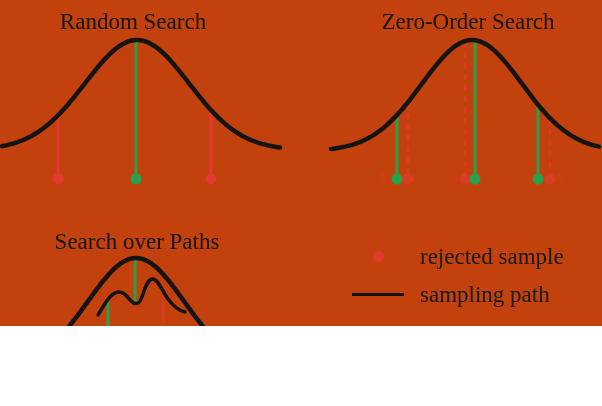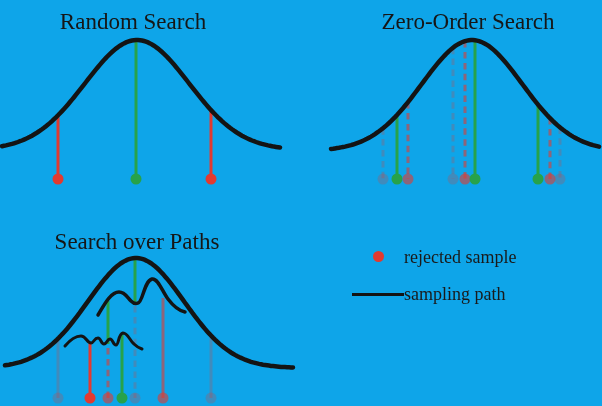--- a/index.html
+++ b/index.html
@@ -1,19 +1,19 @@
 <!DOCTYPE html>
 <html><head>
 <meta charset="utf-8">
 <style>
   html,body{margin:0;padding:0;background:#ffffff;}
   .canvas{
     position:relative;
-    width:602px;height:406px;
-    background:#0ea5e9;
+    width:602px;height:326px;
+    background:#c2410c;
     font-family:"Liberation Serif","DejaVu Serif",serif;
     overflow:hidden;
   }
   svg{position:absolute;left:0;top:0;}
   .panel-title{
     font-family:"Liberation Serif","DejaVu Serif",serif;
     font-size:23px;
     fill:#161616;
     text-anchor:middle;
   }
@@ -27,21 +27,22 @@
     display:flex;
     align-items:center;
   }
   .legend-marker{
     width:52px;flex:none;
     display:flex;align-items:center;justify-content:center;
   }
   .marker-dot{width:11px;height:11px;border-radius:50%;}
   .marker-line{width:52px;height:3px;}
   .legend-label{
-    font-size:18px;
+    margin-left:16px;
+    font-size:23px;
     color:#1a1a1a;
     white-space:nowrap;
     line-height:1;
     text-align:right;
   }
 </style>
 </head>
 <body>
 
 <div class="canvas">

